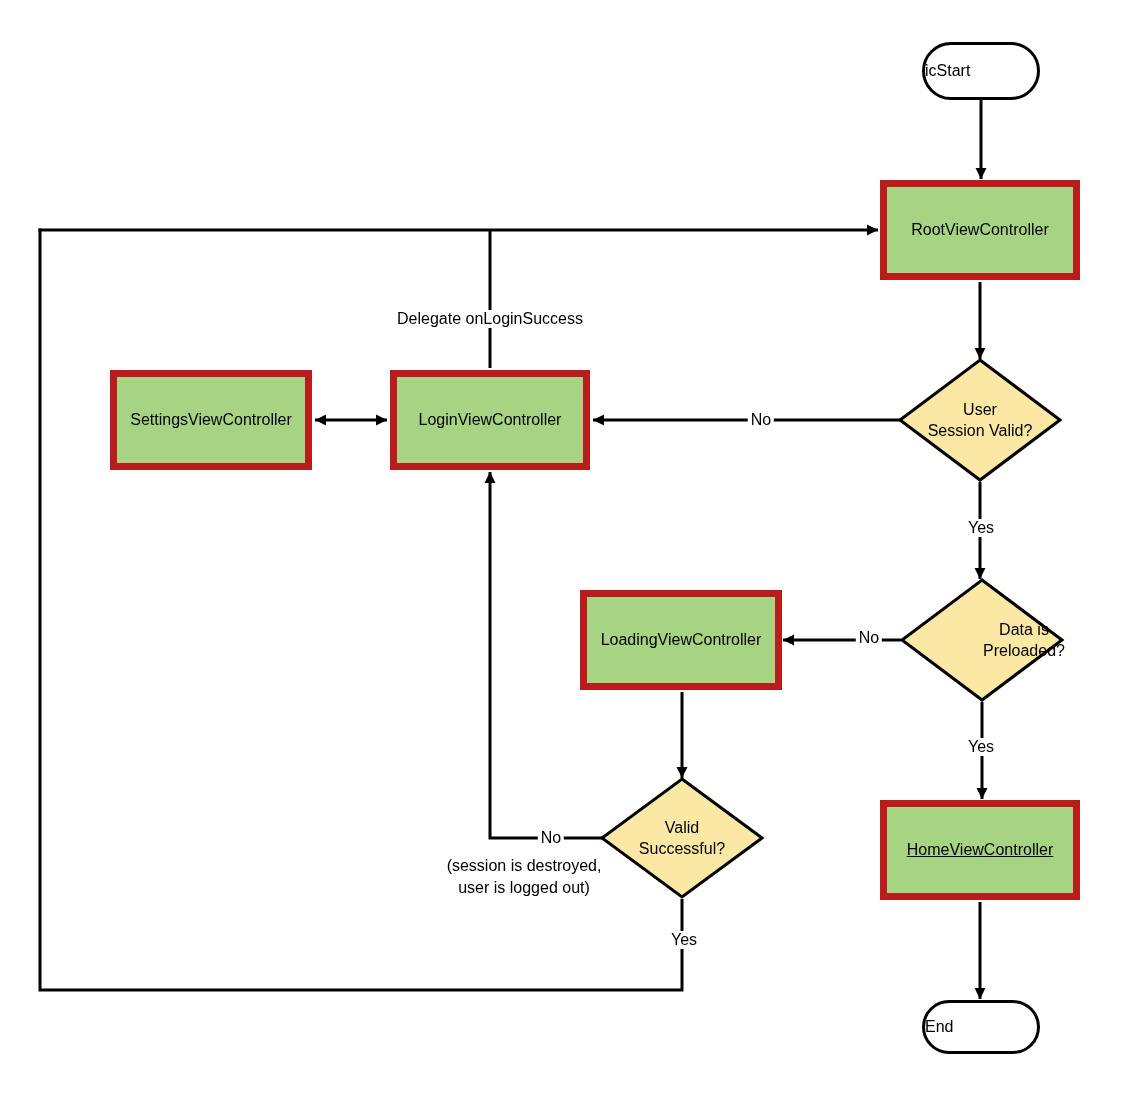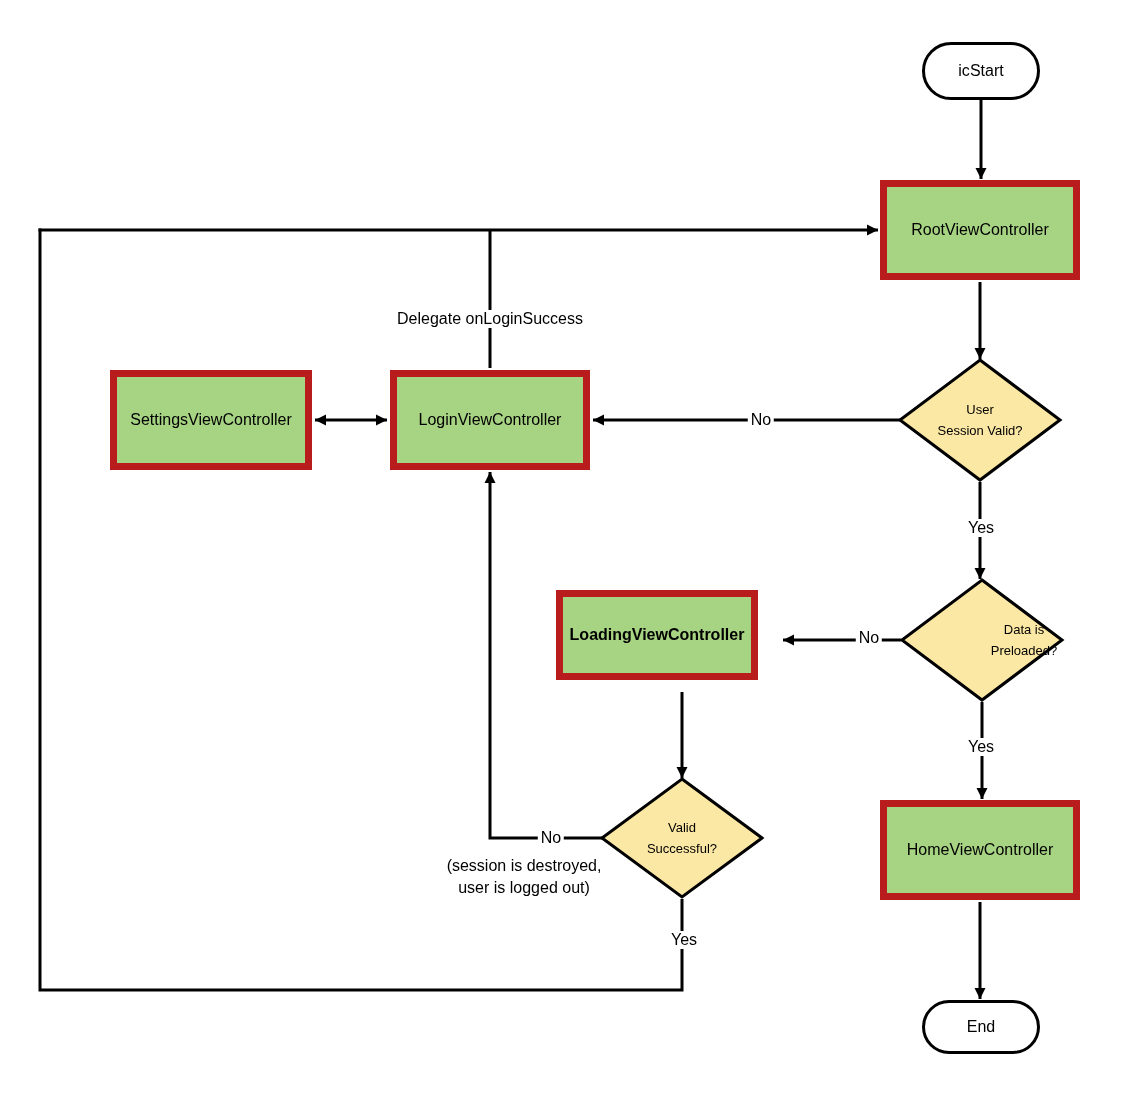--- a/index.html
+++ b/index.html
@@ -19,28 +19,28 @@
     border:7px solid #b91c1c;
     display:flex;align-items:center;justify-content:center;
     font-size:16px;text-align:center;
   }
   .pill{
     position:absolute;
     box-sizing:border-box;
     background:#ffffff;
     border:3px solid #000;
     border-radius:29px;
-    display:flex;align-items:center;justify-content:center;
+    display:flex;align-items:center;justify-content:flex-start;
     font-size:16px;
   }
   .dlabel{
     position:absolute;
     transform:translate(-50%,-50%);
     text-align:center;
-    font-size:13px;
+    font-size:16px;
     line-height:21px;
     white-space:pre-line;
   }
   .elabel{
     position:absolute;
     transform:translate(-50%,-50%);
     font-size:16px;
     background:#ffffff;
     padding:0 3px;
     white-space:nowrap;
@@ -98,24 +98,24 @@
 
   <div class="proc" style="left:880px;top:180px;width:200px;height:100px;">
     <span>RootViewController</span>
   </div>
   <div class="proc" style="left:110px;top:370px;width:202px;height:100px;">
     <span>SettingsViewController</span>
   </div>
   <div class="proc" style="left:390px;top:370px;width:200px;height:100px;">
     <span>LoginViewController</span>
   </div>
-  <div class="proc" style="left:556px;top:590px;width:202px;height:90px;font-weight:bold;">
+  <div class="proc" style="left:580px;top:590px;width:202px;height:100px;">
     <span>LoadingViewController</span>
   </div>
-  <div class="proc" style="left:880px;top:800px;width:200px;height:100px;">
+  <div class="proc" style="left:880px;top:800px;width:200px;height:100px;text-decoration:underline;">
     <span>HomeViewController</span>
   </div>
 
   <div class="dlabel" style="left:980px;top:420px;">User
 Session Valid?</div>
   <div class="dlabel" style="left:980px;top:640px;margin-left:44px;">Data is
 Preloaded?</div>
   <div class="dlabel" style="left:682px;top:838px;">Valid
 Successful?</div>
 

